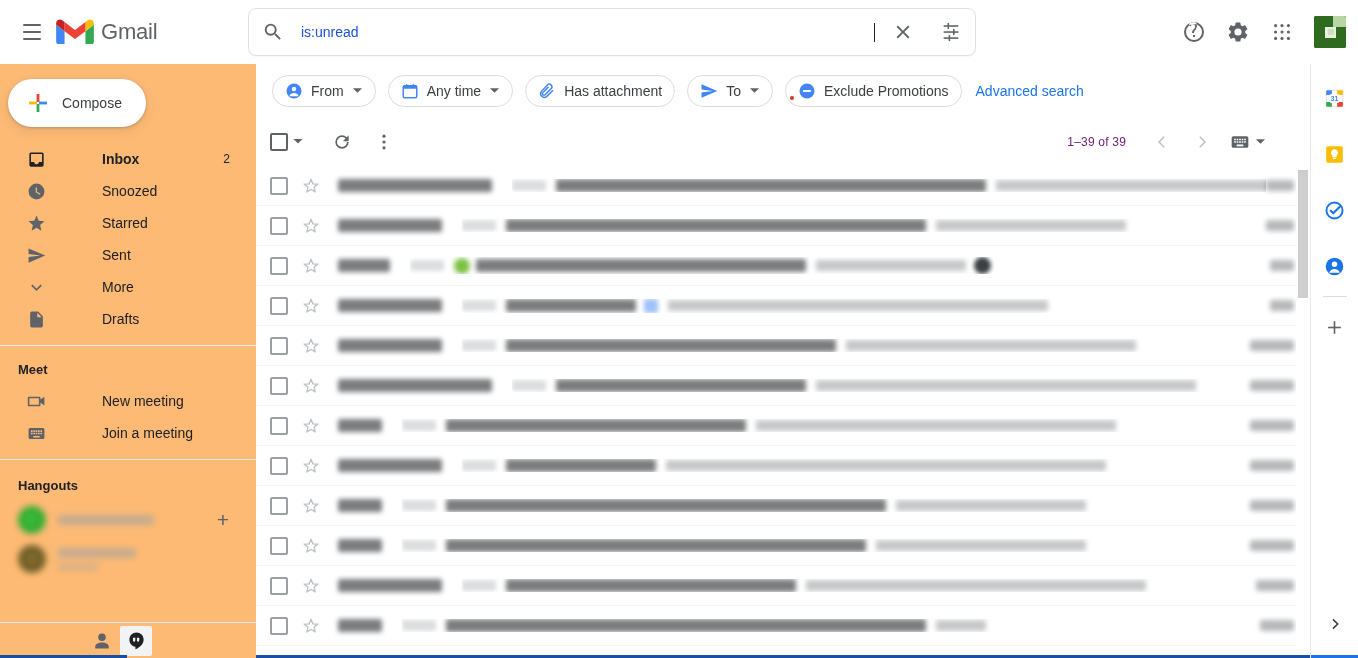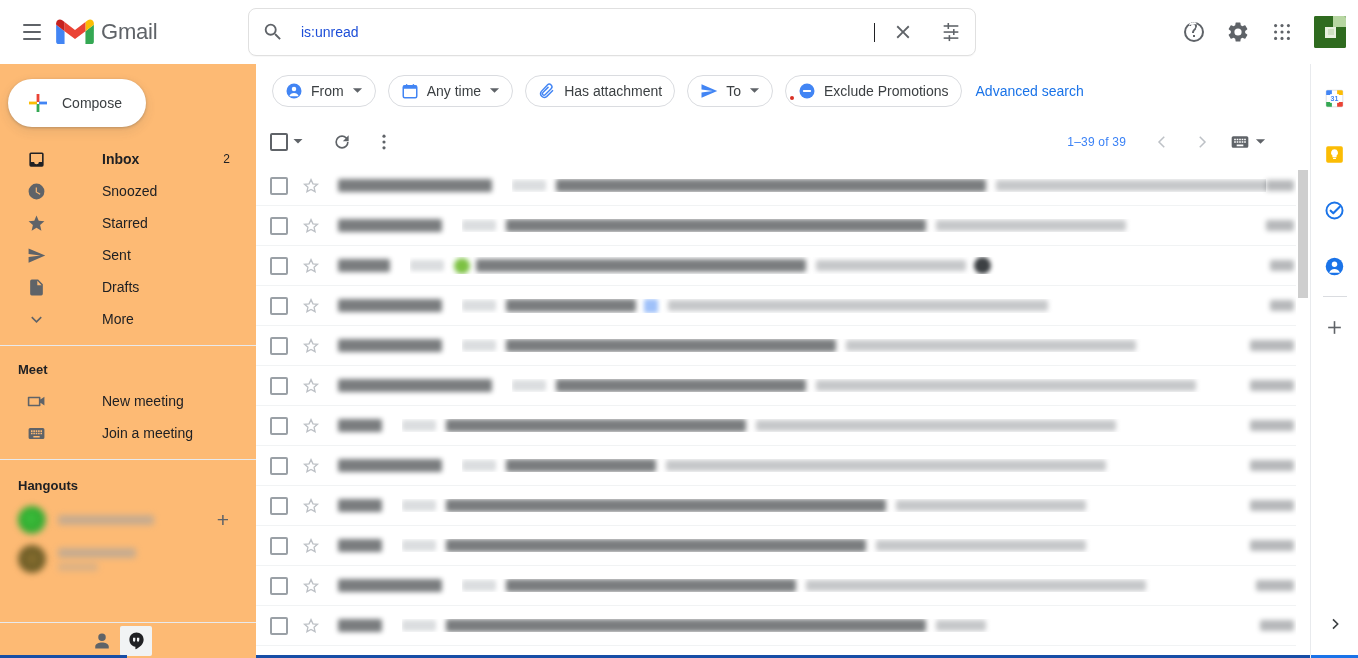--- a/index.html
+++ b/index.html
@@ -140,21 +140,21 @@
 
   .toolbar {
     height: 48px; display: flex; align-items: center; padding-left: 14px;
     position: relative;
   }
   .tb-btn { width: 40px; height: 40px; border-radius: 50%; display:flex; align-items:center; justify-content:center; cursor:pointer; }
   .cbox-wrap { display:flex; align-items:center; cursor:pointer; }
   .cbox { width: 18px; height: 18px; border: 2px solid #5f6368; border-radius: 2px; }
   .cbox-arrow { margin-left: 4px; }
   .tb-right { position: absolute; right: 44px; display: flex; align-items: center; gap: 4px; }
-  .pagecount { font-size: 12px; color: #3b82f6; margin-right: 14px; letter-spacing: 0.2px; }
+  .pagecount { font-size: 12px; color: #701a75; margin-right: 14px; letter-spacing: 0.2px; }
   .nav-arrow { width: 36px; height: 36px; border-radius: 50%; display:flex; align-items:center; justify-content:center; cursor:pointer; }
   .kb-btn { display:flex; align-items:center; cursor:pointer; margin-left: 6px; }
 
   
   .list { position: relative; height: 490px; overflow: hidden; }
   .mrow {
     height: 40px; display: flex; align-items: center;
     border-bottom: 1px solid #f1f3f4; cursor: pointer;
     padding-left: 14px; position: relative;
   }
@@ -329,34 +329,34 @@
       <span class="nav-ico">
         <svg width="19" height="19" viewBox="0 0 24 24" fill="#5f6368">
             <path d="M2.01 21L23 12 2.01 3 2 10l15 2-15 2z"></path>
           </svg>
       </span>
       <span class="nav-label">Sent</span>
     </div>
 
     <div class="nav-item">
       <span class="nav-ico">
+        <svg width="19" height="19" viewBox="0 0 24 24" fill="none" stroke="#5f6368" stroke-width="2">
+            <path d="M6 9l6 6 6-6"></path>
+          </svg>
+      </span>
+      <span class="nav-label">More</span>
+    </div>
+
+    <div class="nav-item">
+      <span class="nav-ico">
         <svg width="19" height="19" viewBox="0 0 24 24" fill="#5f6368">
             <path d="M6 2a2 2 0 00-2 2v16a2 2 0 002 2h12a2 2 0 002-2V8l-6-6H6zm7 7V3.5L18.5 9H13z"></path>
           </svg>
       </span>
       <span class="nav-label">Drafts</span>
-    </div>
-
-    <div class="nav-item">
-      <span class="nav-ico">
-        <svg width="19" height="19" viewBox="0 0 24 24" fill="none" stroke="#5f6368" stroke-width="2">
-            <path d="M6 9l6 6 6-6"></path>
-          </svg>
-      </span>
-      <span class="nav-label">More</span>
     </div>
   </div>
 
   <div class="sec-divider"></div>
 
   <div class="sec-title">Meet</div>
 
   <div class="nav-item">
     <span class="nav-ico">
       <svg width="19" height="19" viewBox="0 0 24 24" fill="#5f6368">

